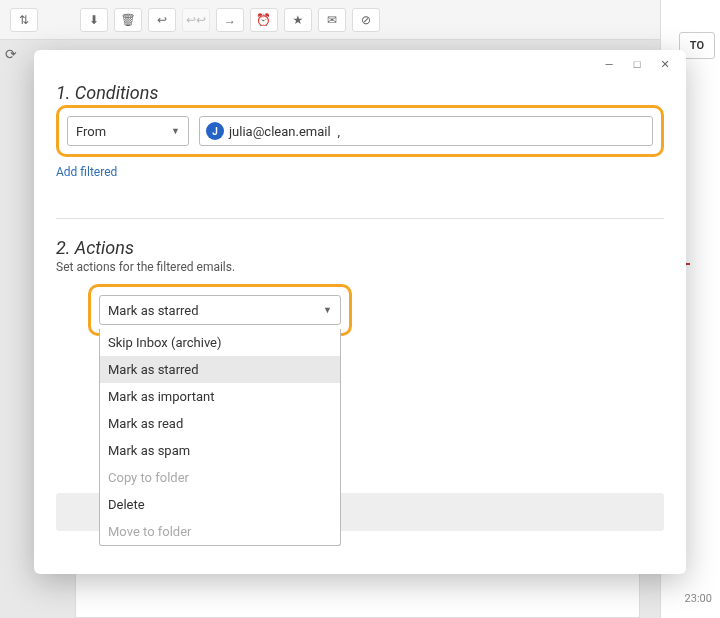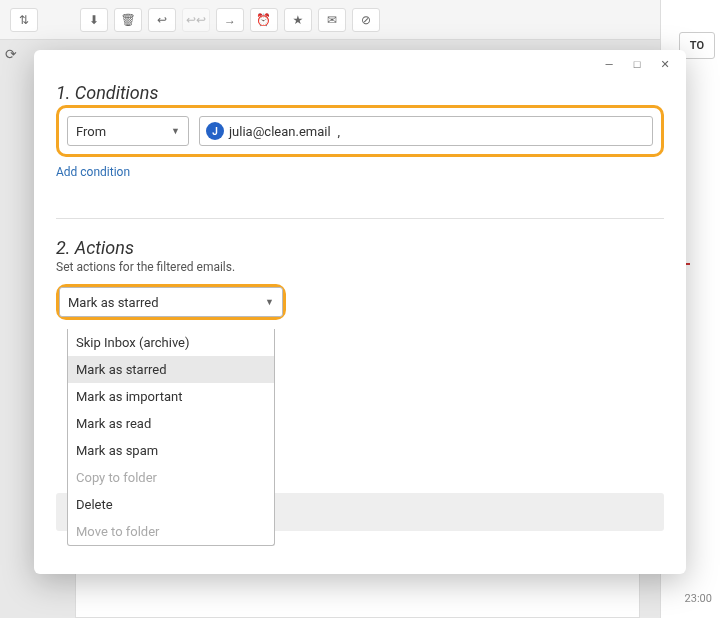--- a/index.html
+++ b/index.html
@@ -217,23 +217,24 @@
     .divider {
       border: none;
       border-top: 1px solid #e0e0e0;
       margin: 38px 0 18px 0;
     }
     
     
     .actions-highlight {
       border: 3px solid #f5a623;
       border-radius: 10px;
-      padding: 0;
-      width: 230px;
+      padding: 8px;
+      width: 264px;
       position: relative;
+      margin-left: 32px;
     }
     .action-select {
       background: #fff;
       border: 1px solid #bbb;
       border-radius: 3px;
       height: 30px;
       display: flex;
       align-items: center;
       justify-content: space-between;
       padding: 0 8px;
@@ -349,21 +350,21 @@
       </div>
       <div class="email-input-field">
         <div class="email-chip">
           <div class="email-avatar">J</div>
           <span>julia@clean.email</span>
         </div>
         <span class="comma">,</span>
       </div>
     </div>
     
-    <a class="add-condition-link">Add condition</a>
+    <a class="add-condition-link">Add filtered</a>
     
     <hr class="divider">
     
     
     <div class="section-heading">2. Actions</div>
     <div class="section-sub">Set actions for the filtered emails.</div>
     
     <div class="ghost-bar"></div>
     
     <div class="actions-highlight">

